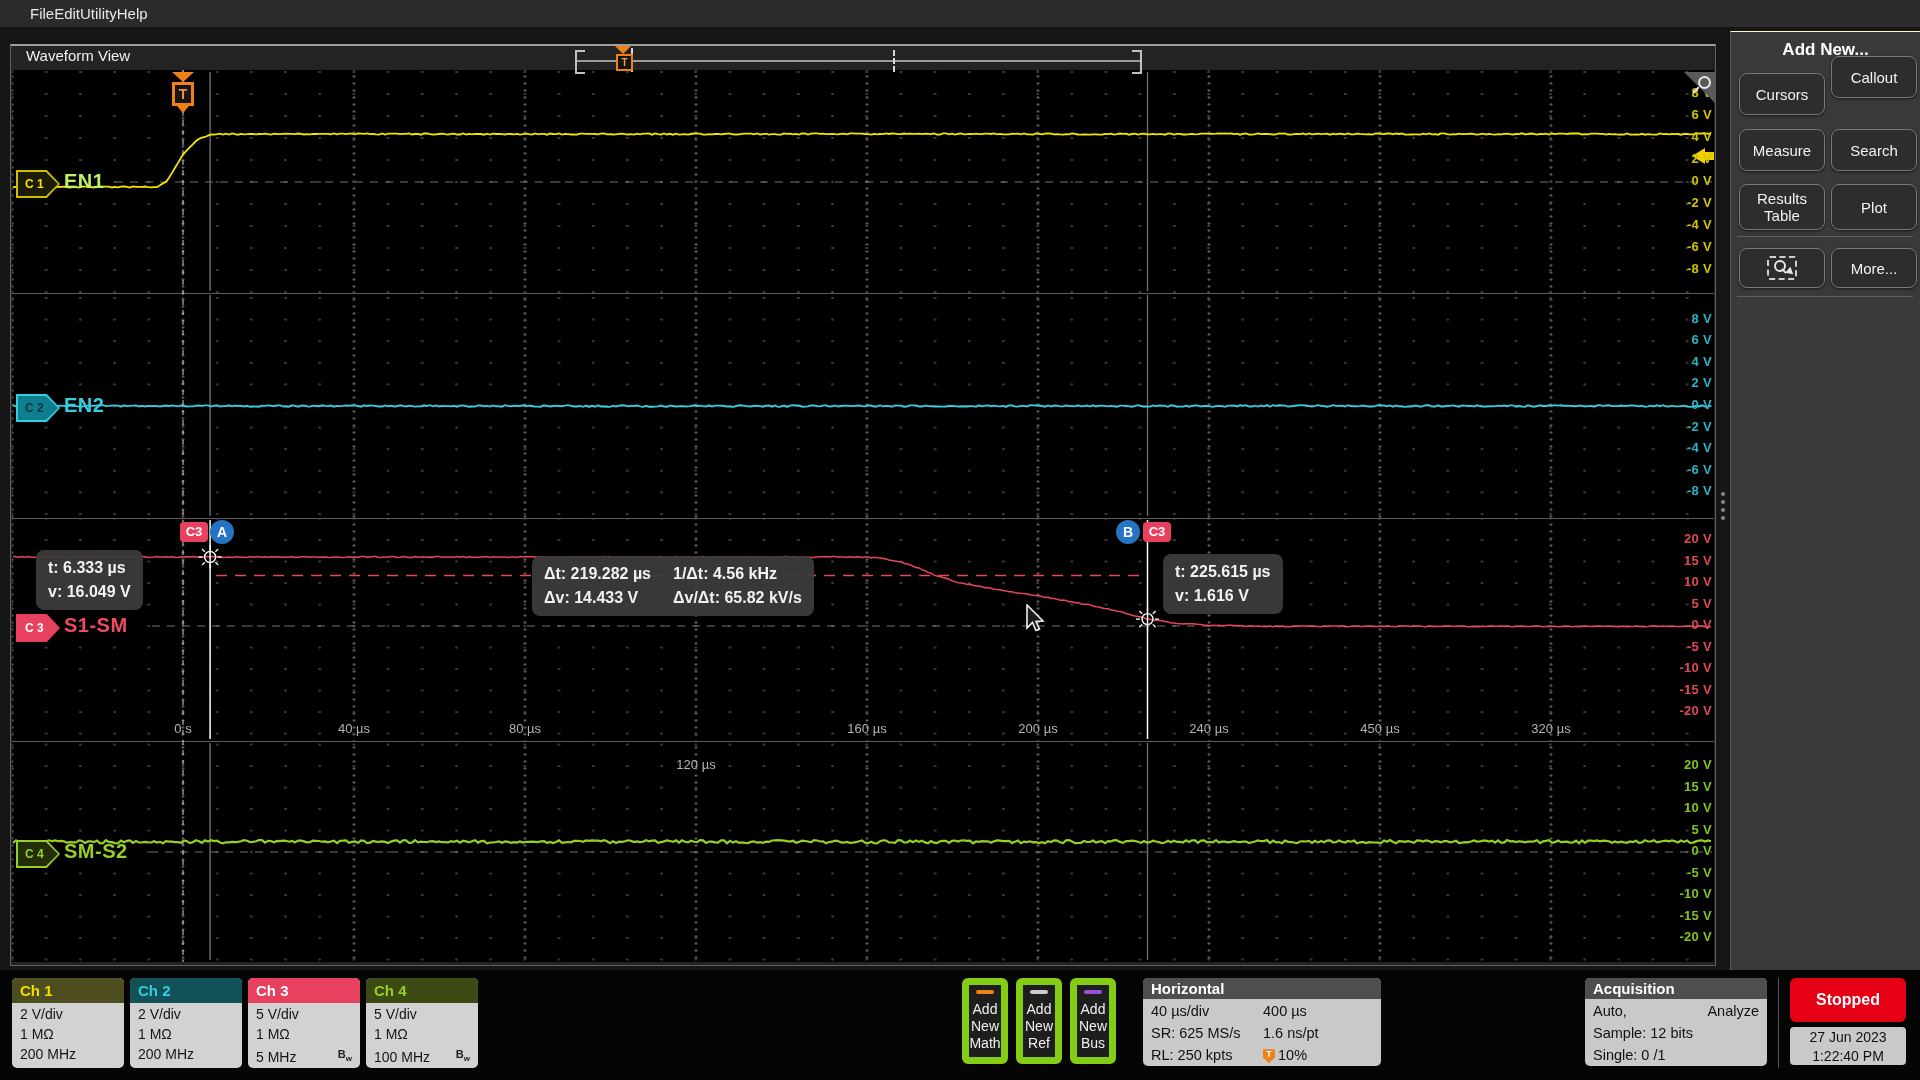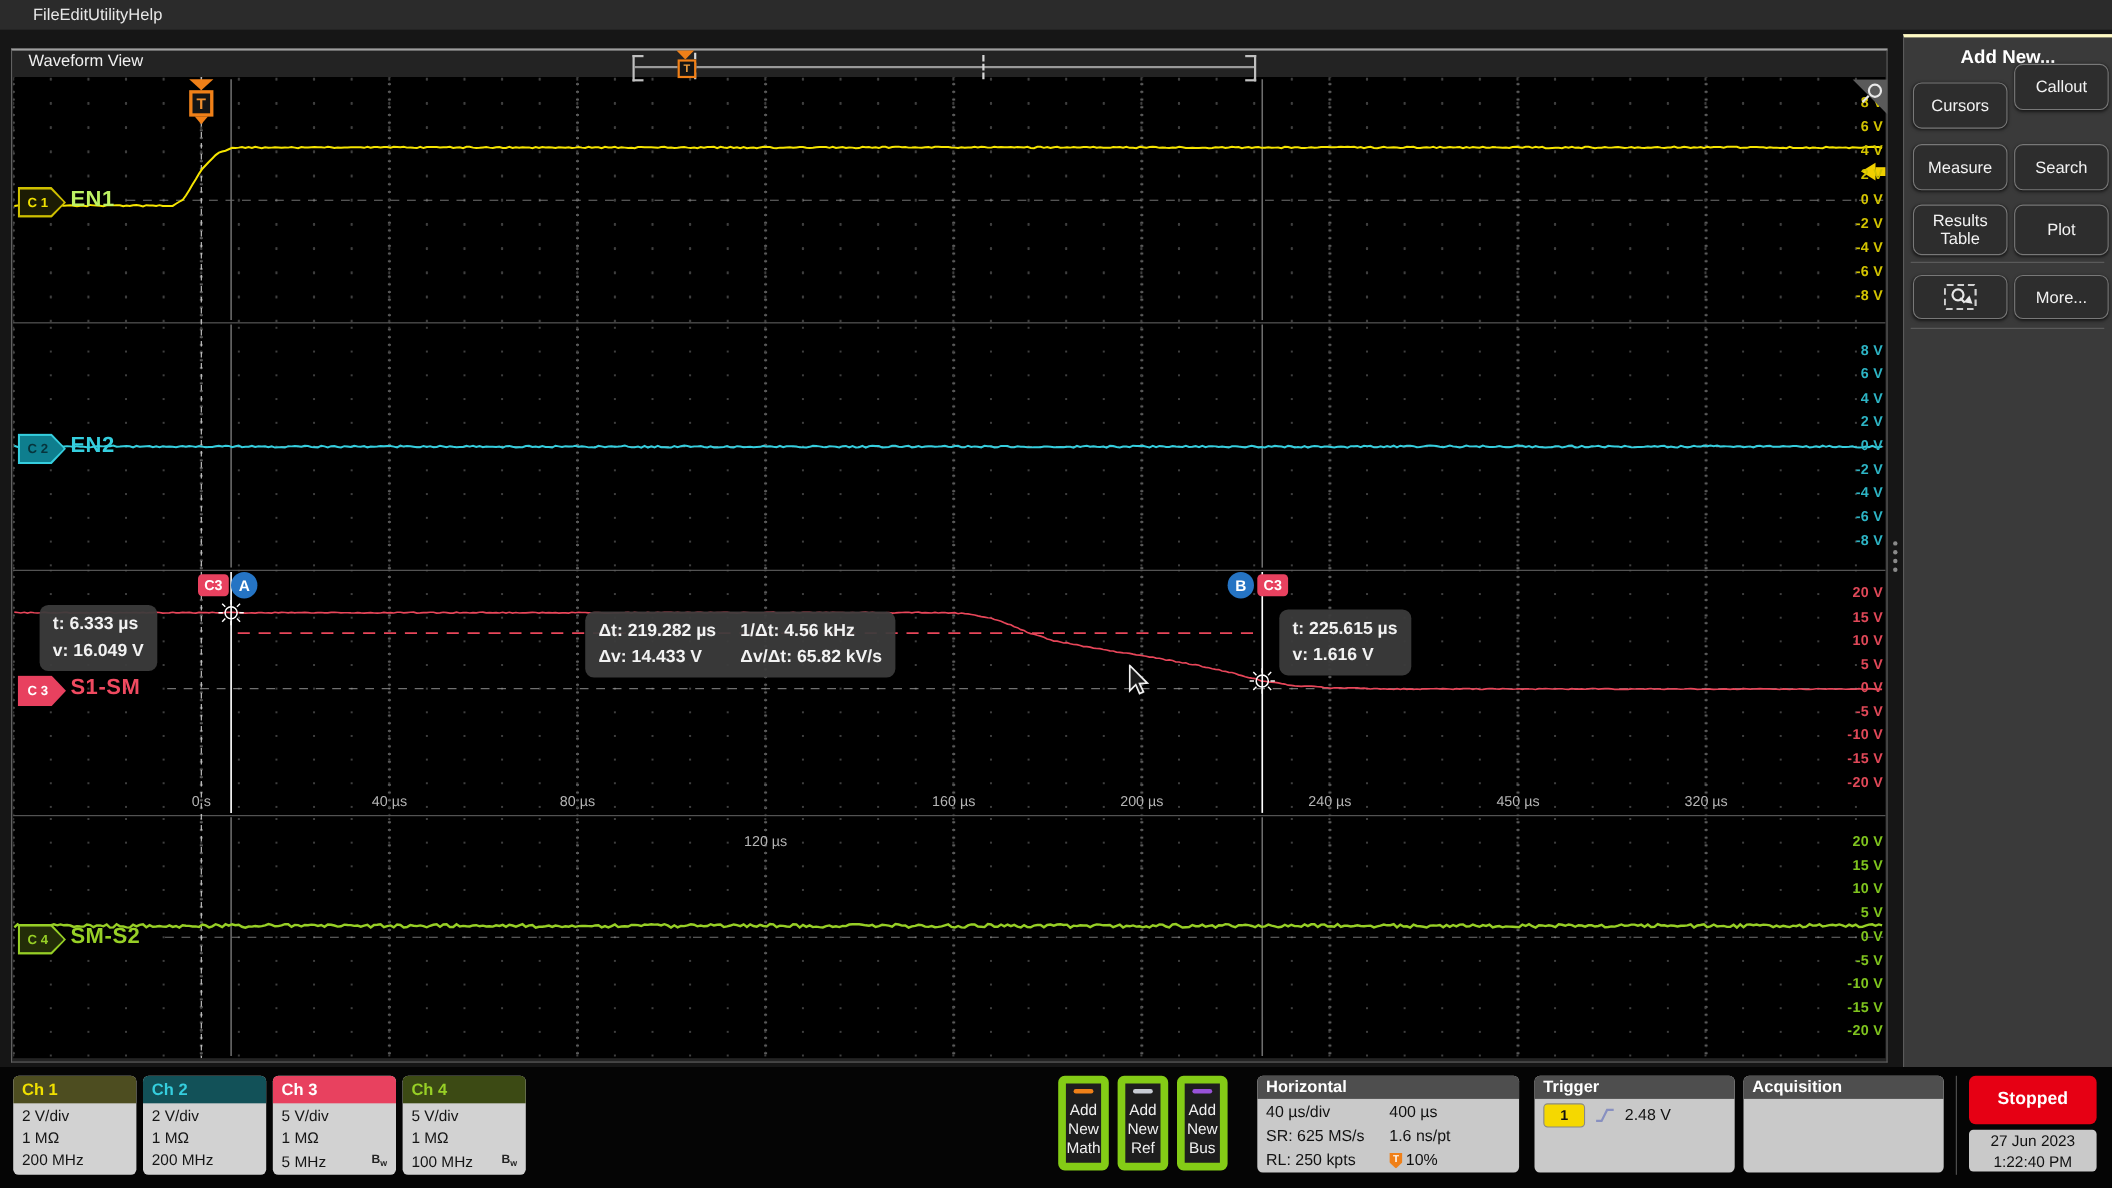--- a/index.html
+++ b/index.html
@@ -56,21 +56,21 @@
          font-size:13px;font-weight:bold;text-align:center;line-height:20px;z-index:6;}
   .abcirc{position:absolute;width:24px;height:24px;border-radius:50%;background:#2574c4;color:#fff;
           font-size:14px;font-weight:bold;text-align:center;line-height:24px;z-index:6;}
   .robox{position:absolute;background:rgba(60,60,60,.94);border-radius:8px;color:#f2f2f2;
          font-size:16px;line-height:24px;padding:6px 12px;z-index:6;white-space:nowrap;font-weight:bold;}
   .rodelta{display:grid;grid-template-columns:auto auto;column-gap:22px;}
   
   .dot{position:absolute;width:4px;height:4px;border-radius:50%;background:#8a8a8a;z-index:4;}
   
   .sidebar{position:absolute;left:1730px;top:31px;width:190px;height:1006px;background:#3a3a3a;
-           border-left:1px solid #5a5a5a;border-top:3px solid #fef9c3;box-sizing:border-box;z-index:10;}
+           border-left:1px solid #5a5a5a;border-top:1px solid #fef9c3;box-sizing:border-box;z-index:10;}
   .sbhead{position:absolute;left:0;top:8px;width:100%;text-align:center;color:#fff;font-size:17px;font-weight:bold;}
   .sbtn{position:absolute;background:#2d2d2d;border:1px solid #787878;border-radius:8px;color:#f2f2f2;
         font-size:15px;display:flex;align-items:center;justify-content:center;text-align:center;
         box-shadow:0 1px 3px rgba(0,0,0,.6);line-height:17px;}
   .sdiv{position:absolute;left:6px;width:176px;height:1px;background:#5f5f5f;}
   .zsel{width:26px;height:20px;border:2px dashed #d0d0d0;border-radius:3px;position:relative;}
   .zsel .c{position:absolute;left:5px;top:2px;width:8px;height:8px;border:2px solid #e8e8e8;border-radius:50%;}
   .zsel .h{position:absolute;left:14px;top:10px;width:2px;height:6px;background:#e8e8e8;transform:rotate(-45deg);}
   .zsel .a{position:absolute;left:18px;top:10px;width:0;height:0;border-left:7px solid #e8e8e8;
            border-top:4px solid transparent;border-bottom:4px solid transparent;transform:rotate(40deg);}
@@ -338,33 +338,31 @@
             <span>SR: 625 MS/s</span>
             <span>1.6 ns/pt</span>
           </div>
         <div class="icgrid">
             <span>RL: 250 kpts</span>
           <span><span class="tpin">T</span><span>10%</span></span>
           </div>
       </div>
     </div>
 
-    <div class="infocard" style="left:1395px;width:182px;">
-      <div class="ichead">Trigger</div>
-      <div class="icbody" style="padding-top:4px;">
-        <span class="trigbadge">1</span>
-        <svg width="20" height="16" style="vertical-align:middle;margin:0 4px;">
-          <polyline points="2,13 7,13 12,3 18,3" fill="none" stroke="#8890c0" stroke-width="2"></polyline>
-          </svg>
-        <span>2.48 V</span>
-      </div>
-    </div>
 
     <div class="infocard" style="left:1585px;width:182px;">
       <div class="ichead">Acquisition</div>
+      <div class="icbody">
+        <div style="display:flex;justify-content:space-between;">
+          <span>Auto,</span>
+          <span>Analyze</span>
+          </div>
+        <div>Sample: 12 bits</div>
+        <div>Single: 0 /1</div>
+      </div>
     </div>
 
     <div class="vsep"></div>
     <div class="stopped">Stopped</div>
     <div class="dtbox">
       <div>27 Jun 2023</div>
       <div>1:22:40 PM</div>
     </div>
   </div>
 

